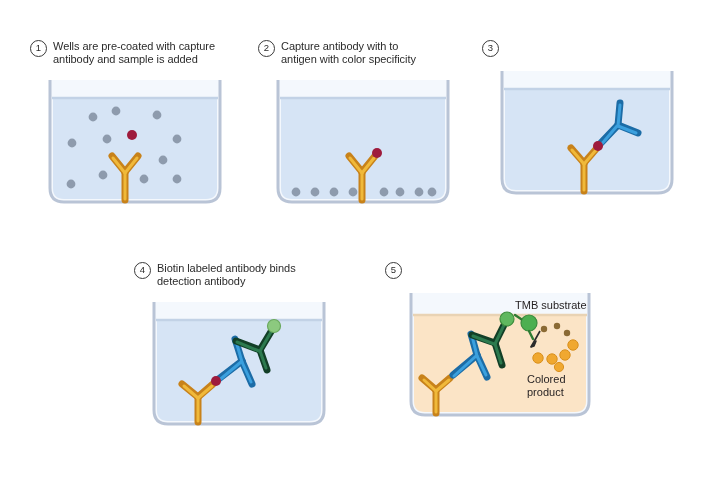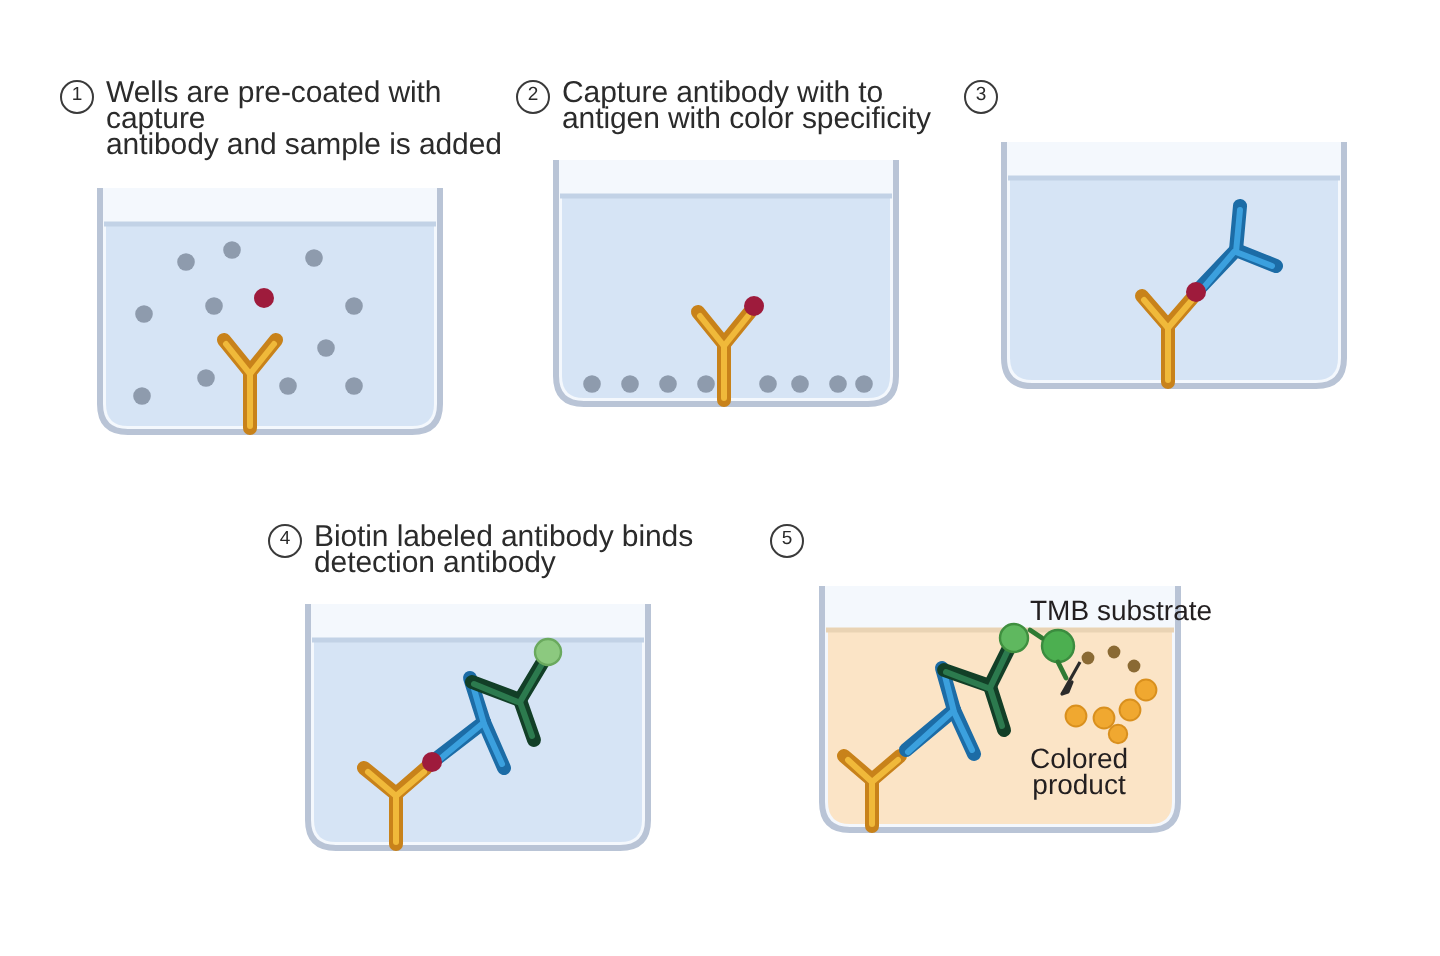--- a/index.html
+++ b/index.html
@@ -34,31 +34,31 @@
     height: 15px;
     border: 1.1px solid #3a3a3a;
     border-radius: 50%;
     font-size: 9.5px;
     line-height: 13px;
     text-align: center;
     color: #2b2b2b;
     margin-top: 0px;
   }
   .step-caption {
-    font-size: 15px;
+    font-size: 11px;
     line-height: 13.2px;
     color: #2b2b2b;
     letter-spacing: -0.05px;
   }
   .well-wrap {
     position: relative;
   }
   .inline-label {
     position: absolute;
-    font-size: 14px;
+    font-size: 11px;
     line-height: 12.5px;
     color: #231f20;
     white-space: pre-line;
   }
   svg { display: block; }
 </style>
 </head>
 <body>
 
 <div class="diagram">
@@ -282,18 +282,18 @@
 
         <g>
           <circle cx="131" cy="69" r="5.2" fill="#f0a830" stroke="#d9901e" stroke-width="1"></circle>
           <circle cx="145" cy="70" r="5.2" fill="#f0a830" stroke="#d9901e" stroke-width="1"></circle>
           <circle cx="158" cy="66" r="5.2" fill="#f0a830" stroke="#d9901e" stroke-width="1"></circle>
           <circle cx="166" cy="56" r="5.2" fill="#f0a830" stroke="#d9901e" stroke-width="1"></circle>
           <circle cx="152" cy="78" r="4.6" fill="#f0a830" stroke="#d9901e" stroke-width="1"></circle>
         </g>
       </svg>
       <div class="inline-label" style="left:108px; top:10px;">TMB substrate</div>
-      <div class="inline-label" style="left:108px; top:84px;text-align:center;">Colored
+      <div class="inline-label" style="left:120px; top:84px;">Colored
 product</div>
     </div>
   </div>
 
 </div>
 
 </body></html>

